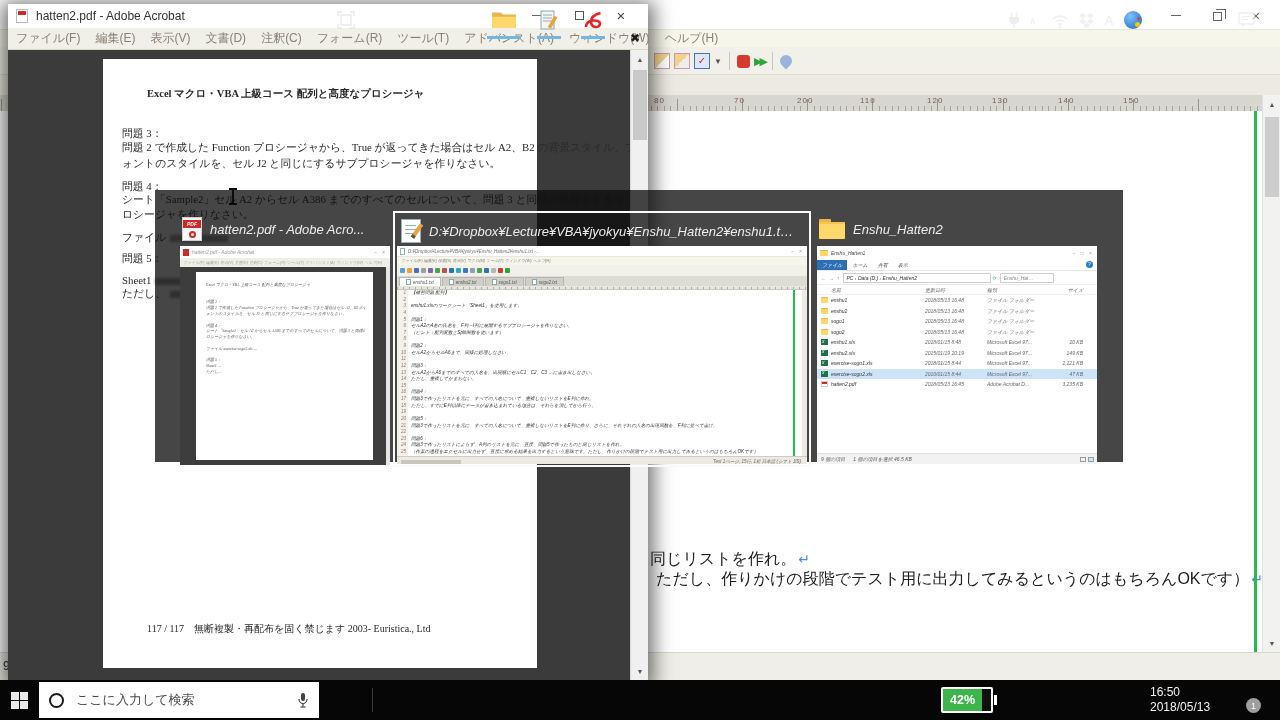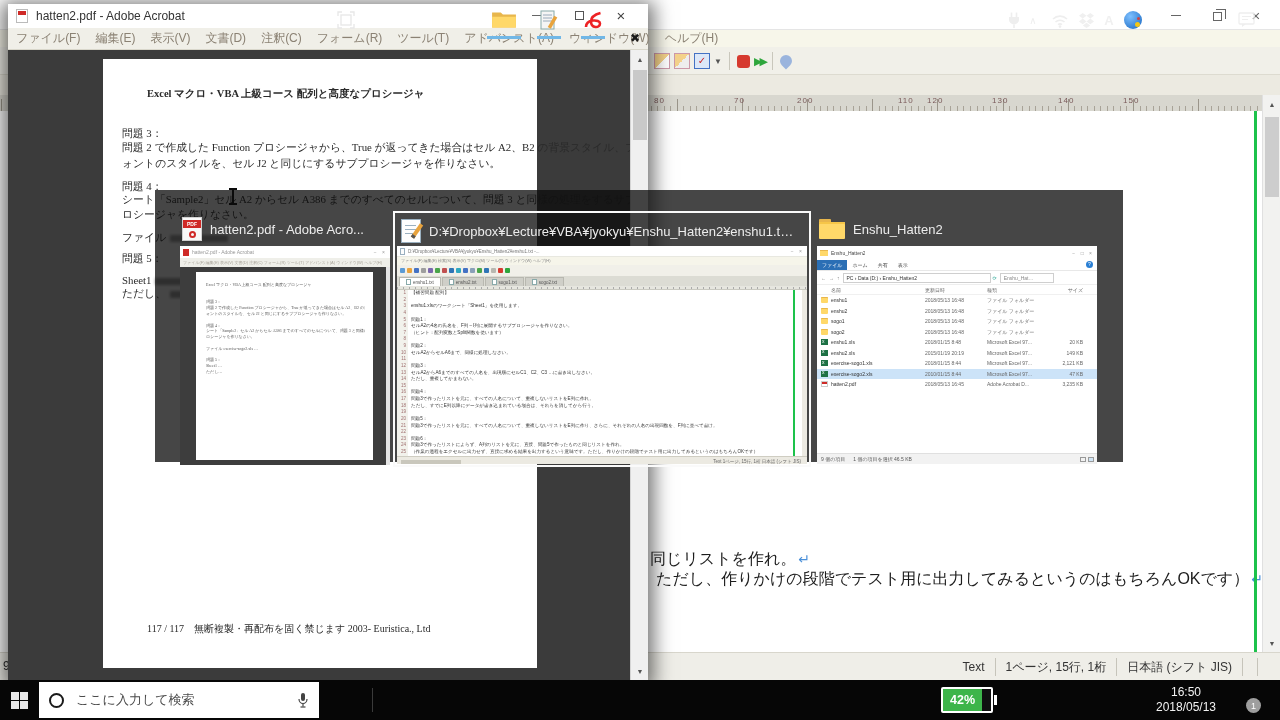--- a/index.html
+++ b/index.html
@@ -45,21 +45,21 @@
   .acr-doc { left:0; top:46px; width:640px; height:630px; background:#3b3b3b; overflow:hidden; }
   .acr-scroll { position:absolute; left:622px; top:0; width:18px; height:630px; background:#f0f0f0; border-left:1px solid #d5d5d5; }
   .acr-scroll-thumb { position:absolute; left:2px; top:20px; width:14px; height:70px; background:#c9c9c9; }
   .pdf-page { position:absolute; left:95px; top:9px; width:434px; height:609px; background:#ffffff; font-family:"Liberation Serif","DejaVu Serif",serif; color:#2a2a2a; }
   .pdf-line { position:absolute; font-size:10.8px; white-space:nowrap; }
   .blurbar { display:inline-block; height:7px; background:#9a9a9a; filter:blur(1.5px); vertical-align:middle; margin-left:4px; }
   .pdficon-mini { width:12px; height:14px; background:#fff; border:1px solid #bbb; position:relative; margin-left:8px; }
   .pdficon-mini::before { content:""; position:absolute; left:1px; top:1px; right:1px; height:4px; background:#cf2a27; }
 
   
-  #switch-overlay { left:155px; top:190px; width:968px; height:272px; background:rgba(12,12,12,0.76); }
+  #switch-overlay { left:155px; top:190px; width:968px; height:272px; background:rgba(12,12,12,0.76);font-style:italic; }
   .card-header { position:absolute; height:28px; display:flex; align-items:center; color:#ececec; font-size:13px; }
   .card-title { margin-left:8px; max-width:330px; white-space:nowrap; overflow:hidden; text-overflow:ellipsis; }
   .thumb { position:absolute; background:#fff; overflow:hidden; }
   .sel-border { position:absolute; border:2px solid #fafafa; }
 
   
   .ic-pdf-file { width:20px; height:24px; background:#f8f8f8; border:1px solid #d0d0d0; position:relative; }
   .ic-pdf-file .band { position:absolute; left:0; top:2px; width:100%; height:8px; background:#cf2a27; color:#fff; font-size:5px; font-weight:bold; text-align:center; line-height:8px; }
   .ic-pdf-file .swirl { position:absolute; left:6px; top:13px; width:7px; height:7px; border:2px solid #cf2a27; border-radius:50%; }
   
@@ -139,21 +139,21 @@
   .winlogo { width:17px; height:17px; display:grid; grid-template-columns:8px 8px; grid-template-rows:8px 8px; gap:1px; }
   .winlogo span { background:#e8e8e8; }
   #search-box { position:absolute; left:39px; top:682px; width:280px; height:36px; background:#ffffff; display:flex; align-items:center; }
   .cortana-ring { width:15px; height:15px; border:2.5px solid #1a1a1a; border-radius:50%; margin-left:10px; }
   #search-text { font-size:13px; color:#4a4a4a; margin-left:12px; flex:1; white-space:nowrap; overflow:hidden; }
   .underline { position:absolute; bottom:1px; height:3px; background:#71b7e6; }
   #battery { position:absolute; left:941px; top:687px; width:52px; height:26px; border:2px solid #ffffff; border-radius:2px; display:flex; overflow:hidden; }
   #battery .green { width:39px; background:#3db54a; color:#fff; font-size:12.5px; font-weight:bold; display:flex; align-items:center; justify-content:center; }
   #battery .dark { flex:1; background:#101010; }
   #battery-nub { position:absolute; left:994px; top:695px; width:3px; height:10px; background:#ffffff; }
-  #clock { position:absolute; left:1150px; top:685px; width:72px; text-align:center; font-size:12px; line-height:15px; color:#f2f2f2; }
+  #clock { position:absolute; left:1150px; top:685px; width:72px; font-size:12px; line-height:15px; color:#f2f2f2; }
   #notif-badge { position:absolute; left:1246px; top:698px; width:15px; height:15px; background:#9e9e9e; border-radius:50%; color:#fff; font-size:9px; display:flex; align-items:center; justify-content:center; }
 </style>
 </head>
 <body>
 
 <div id="screen">
 
   <div id="editor-win" class="abs">
     <div class="ed-titlebar abs">
       <div class="abs" style="right:4px;top:2px;display:flex;">
@@ -178,21 +178,21 @@
         <span class="tb-ico" style="color:#2ea63c;font-size:11px;letter-spacing:-3px;">▶▶</span>
         <span class="tb-ico" style="width:1px;height:18px;background:#c9c7bc;margin:0 5px;"></span>
         <span class="tb-ico" style="width:12px;height:12px;border-radius:50% 50% 50% 0;background:#9ab4dd;transform:rotate(-45deg);"></span>
       </div>
     </div>
     <div class="ed-gap abs"></div>
     <div class="ed-ruler abs">
       <span class="ruler-num" style="left:654px;">80</span>
       <span class="ruler-num" style="left:734px;">70</span>
       <span class="ruler-num" style="left:797px;">200</span>
-      <span class="ruler-num" style="left:898px;">110</span>
+      <span class="ruler-num" style="left:860px;">110</span>
       <span class="ruler-num" style="left:927px;">120</span>
       <span class="ruler-num" style="left:992px;">130</span>
       <span class="ruler-num" style="left:1058px;">140</span>
       <span class="ruler-num" style="left:1123px;">150</span>
     </div>
     <div class="ed-content abs">
       <div class="ed-bigline" style="left:650px;top:438px;">
         <span>同じリストを作れ。</span><span class="ret-mark">↵</span>
       </div>
       <div class="ed-bigline" style="left:656px;top:458px;">
@@ -200,29 +200,20 @@
       </div>
     </div>
     <div class="margin-line abs"></div>
     <div class="ed-scroll abs">
       <div class="scr-arrow">▲</div>
       <div class="ed-scroll-thumb"></div>
       <div class="scr-arrow abs" style="bottom:0;">▼</div>
     </div>
     <div class="ed-statusbar abs">
       <span class="abs" style="left:3px;top:6px;">9</span>
-      <div class="abs" style="right:18px;top:0;height:28px;display:flex;align-items:center;">
-        <span>Text</span>
-        <span class="st-sep"></span>
-        <span>1ページ, 15行, 1桁</span>
-        <span class="st-sep"></span>
-        <span>日本語 (シフト JIS)</span>
-        <span class="st-sep"></span>
-        <span class="st-sep" style="margin:0 4px;"></span>
-      </div>
     </div>
   </div>
 
   <div id="acr-win" class="abs">
     <div class="acr-titlebar abs">
       <div class="pdficon-mini"></div>
       <span class="acr-title">hatten2.pdf - Adobe Acrobat</span>
       <div class="abs" style="right:6px;top:0;display:flex;">
         <div class="winctl" style="height:22px;width:42px;">
             <div class="ctl-minbar"></div>

